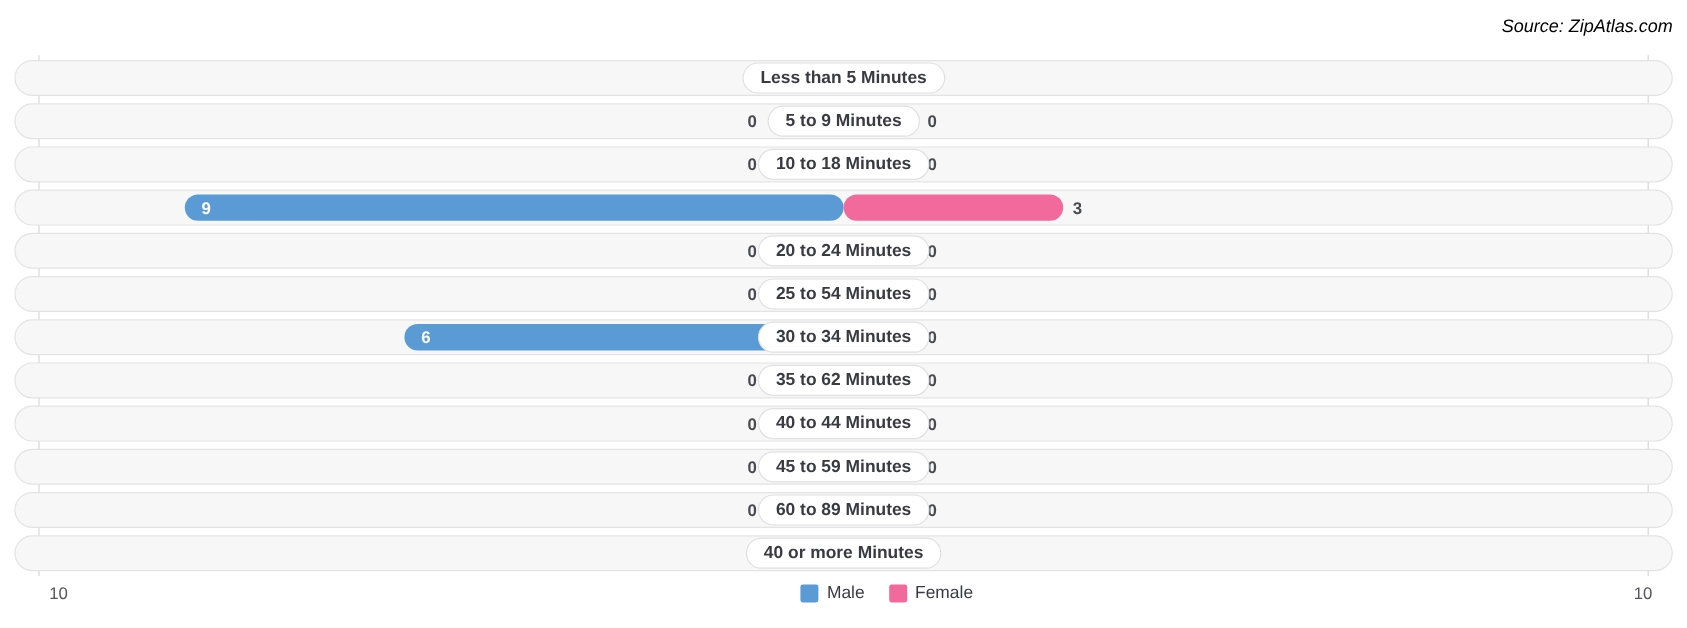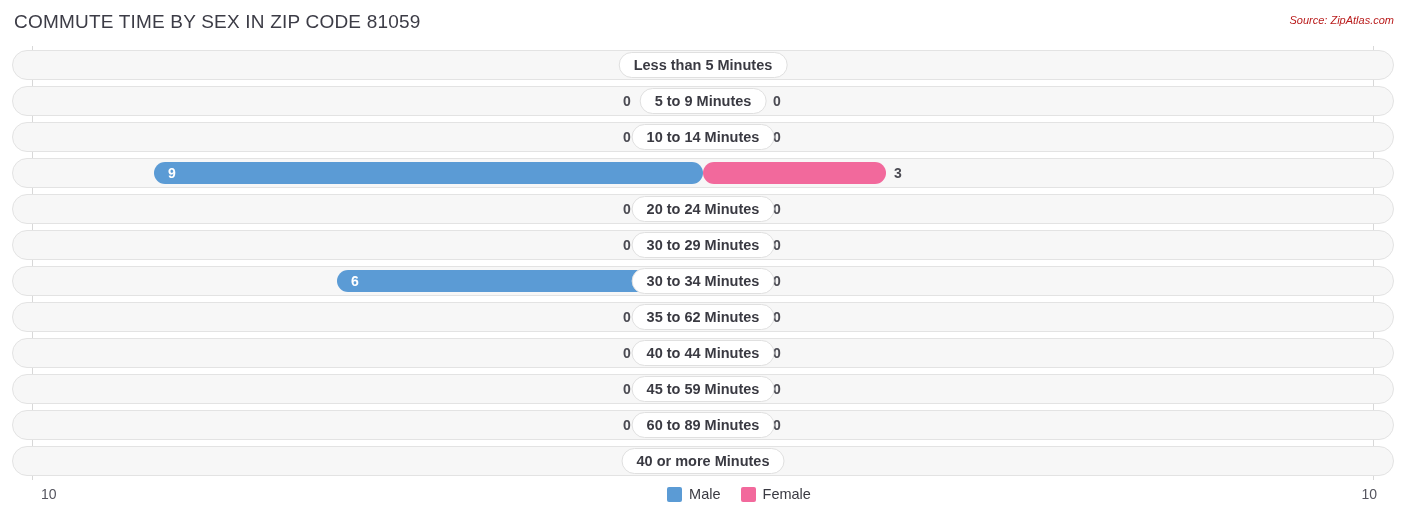--- a/index.html
+++ b/index.html
@@ -13,21 +13,21 @@
   .header{
     position:absolute;left:0;top:0;width:1406px;height:46px;
   }
   .chart-title{
     position:absolute;left:14px;top:11px;
     font-size:19px;color:#3c3c46;letter-spacing:.2px;
     white-space:nowrap;
   }
   .source-note{
     position:absolute;right:12px;top:14px;
-    font-size:11px;font-style:italic;color:#b91c1c;
+    font-size:15px;font-style:italic;color:#000000;
     white-space:nowrap;
   }
   .plot{
     position:absolute;left:0;top:46px;width:1406px;height:434px;font-weight:bold;
   }
   .gridline{
     position:absolute;top:0;bottom:0;width:1px;background:#d8d8d8;
   }
   .gridline.left{left:32px;}
   .gridline.right{left:1373px;}
@@ -88,21 +88,20 @@
     display:flex;align-items:center;justify-content:center;gap:20px;margin-left:32px;
   }
   .legend-item{display:flex;align-items:center;gap:7px;}
   .legend-swatch{width:15px;height:15px;border-radius:2px;display:block;}
   .legend-text{font-size:14.5px;color:#3a3a42;}
 </style>
 </head>
 <body>
 
 <div class="header">
-  <div class="chart-title">COMMUTE TIME BY SEX IN ZIP CODE 81059</div>
   <div class="source-note">Source: ZipAtlas.com</div>
 </div>
 
 <div class="plot" id="plot">
   <div class="gridline left"></div>
   <div class="gridline right"></div>
 <div class="row" style="top: 4px;">
       <div class="track"></div>
       <div class="bar male zero" style="width: 62px; left: 629px;"></div>
       <div class="bar-val outside" style="left: 611px;">0</div>
@@ -117,21 +116,21 @@
       <div class="bar female zero" style="width: 62px; left: 691px;"></div>
       <div class="bar-val outside" style="left: 761px;">0</div>
       <div class="center-label">5 to 9 Minutes</div>
     </div>
     <div class="row" style="top: 76px;">
       <div class="track"></div>
       <div class="bar male zero" style="width: 62px; left: 629px;"></div>
       <div class="bar-val outside" style="left: 611px;">0</div>
       <div class="bar female zero" style="width: 62px; left: 691px;"></div>
       <div class="bar-val outside" style="left: 761px;">0</div>
-      <div class="center-label">10 to 14 Minutes</div>
+      <div class="center-label">10 to 18 Minutes</div>
     </div>
     <div class="row" style="top: 112px;">
       <div class="track"></div>
       <div class="bar male" style="width: 549px; left: 142px;"></div>
       <div class="bar-val inside" style="left: 156px;">9</div>
       <div class="bar female" style="width: 183px; left: 691px;"></div>
       <div class="bar-val outside" style="left: 882px;">3</div>
     </div>
     <div class="row" style="top: 148px;">
       <div class="track"></div>
@@ -140,21 +139,21 @@
       <div class="bar female zero" style="width: 62px; left: 691px;"></div>
       <div class="bar-val outside" style="left: 761px;">0</div>
       <div class="center-label">20 to 24 Minutes</div>
     </div>
     <div class="row" style="top: 184px;">
       <div class="track"></div>
       <div class="bar male zero" style="width: 62px; left: 629px;"></div>
       <div class="bar-val outside" style="left: 611px;">0</div>
       <div class="bar female zero" style="width: 62px; left: 691px;"></div>
       <div class="bar-val outside" style="left: 761px;">0</div>
-      <div class="center-label">30 to 29 Minutes</div>
+      <div class="center-label">25 to 54 Minutes</div>
     </div>
     <div class="row" style="top: 220px;">
       <div class="track"></div>
       <div class="bar male" style="width: 366px; left: 325px;"></div>
       <div class="bar-val inside" style="left: 339px;">6</div>
       <div class="bar female zero" style="width: 62px; left: 691px;"></div>
       <div class="bar-val outside" style="left: 761px;">0</div>
       <div class="center-label">30 to 34 Minutes</div>
     </div>
     <div class="row" style="top: 256px;">

